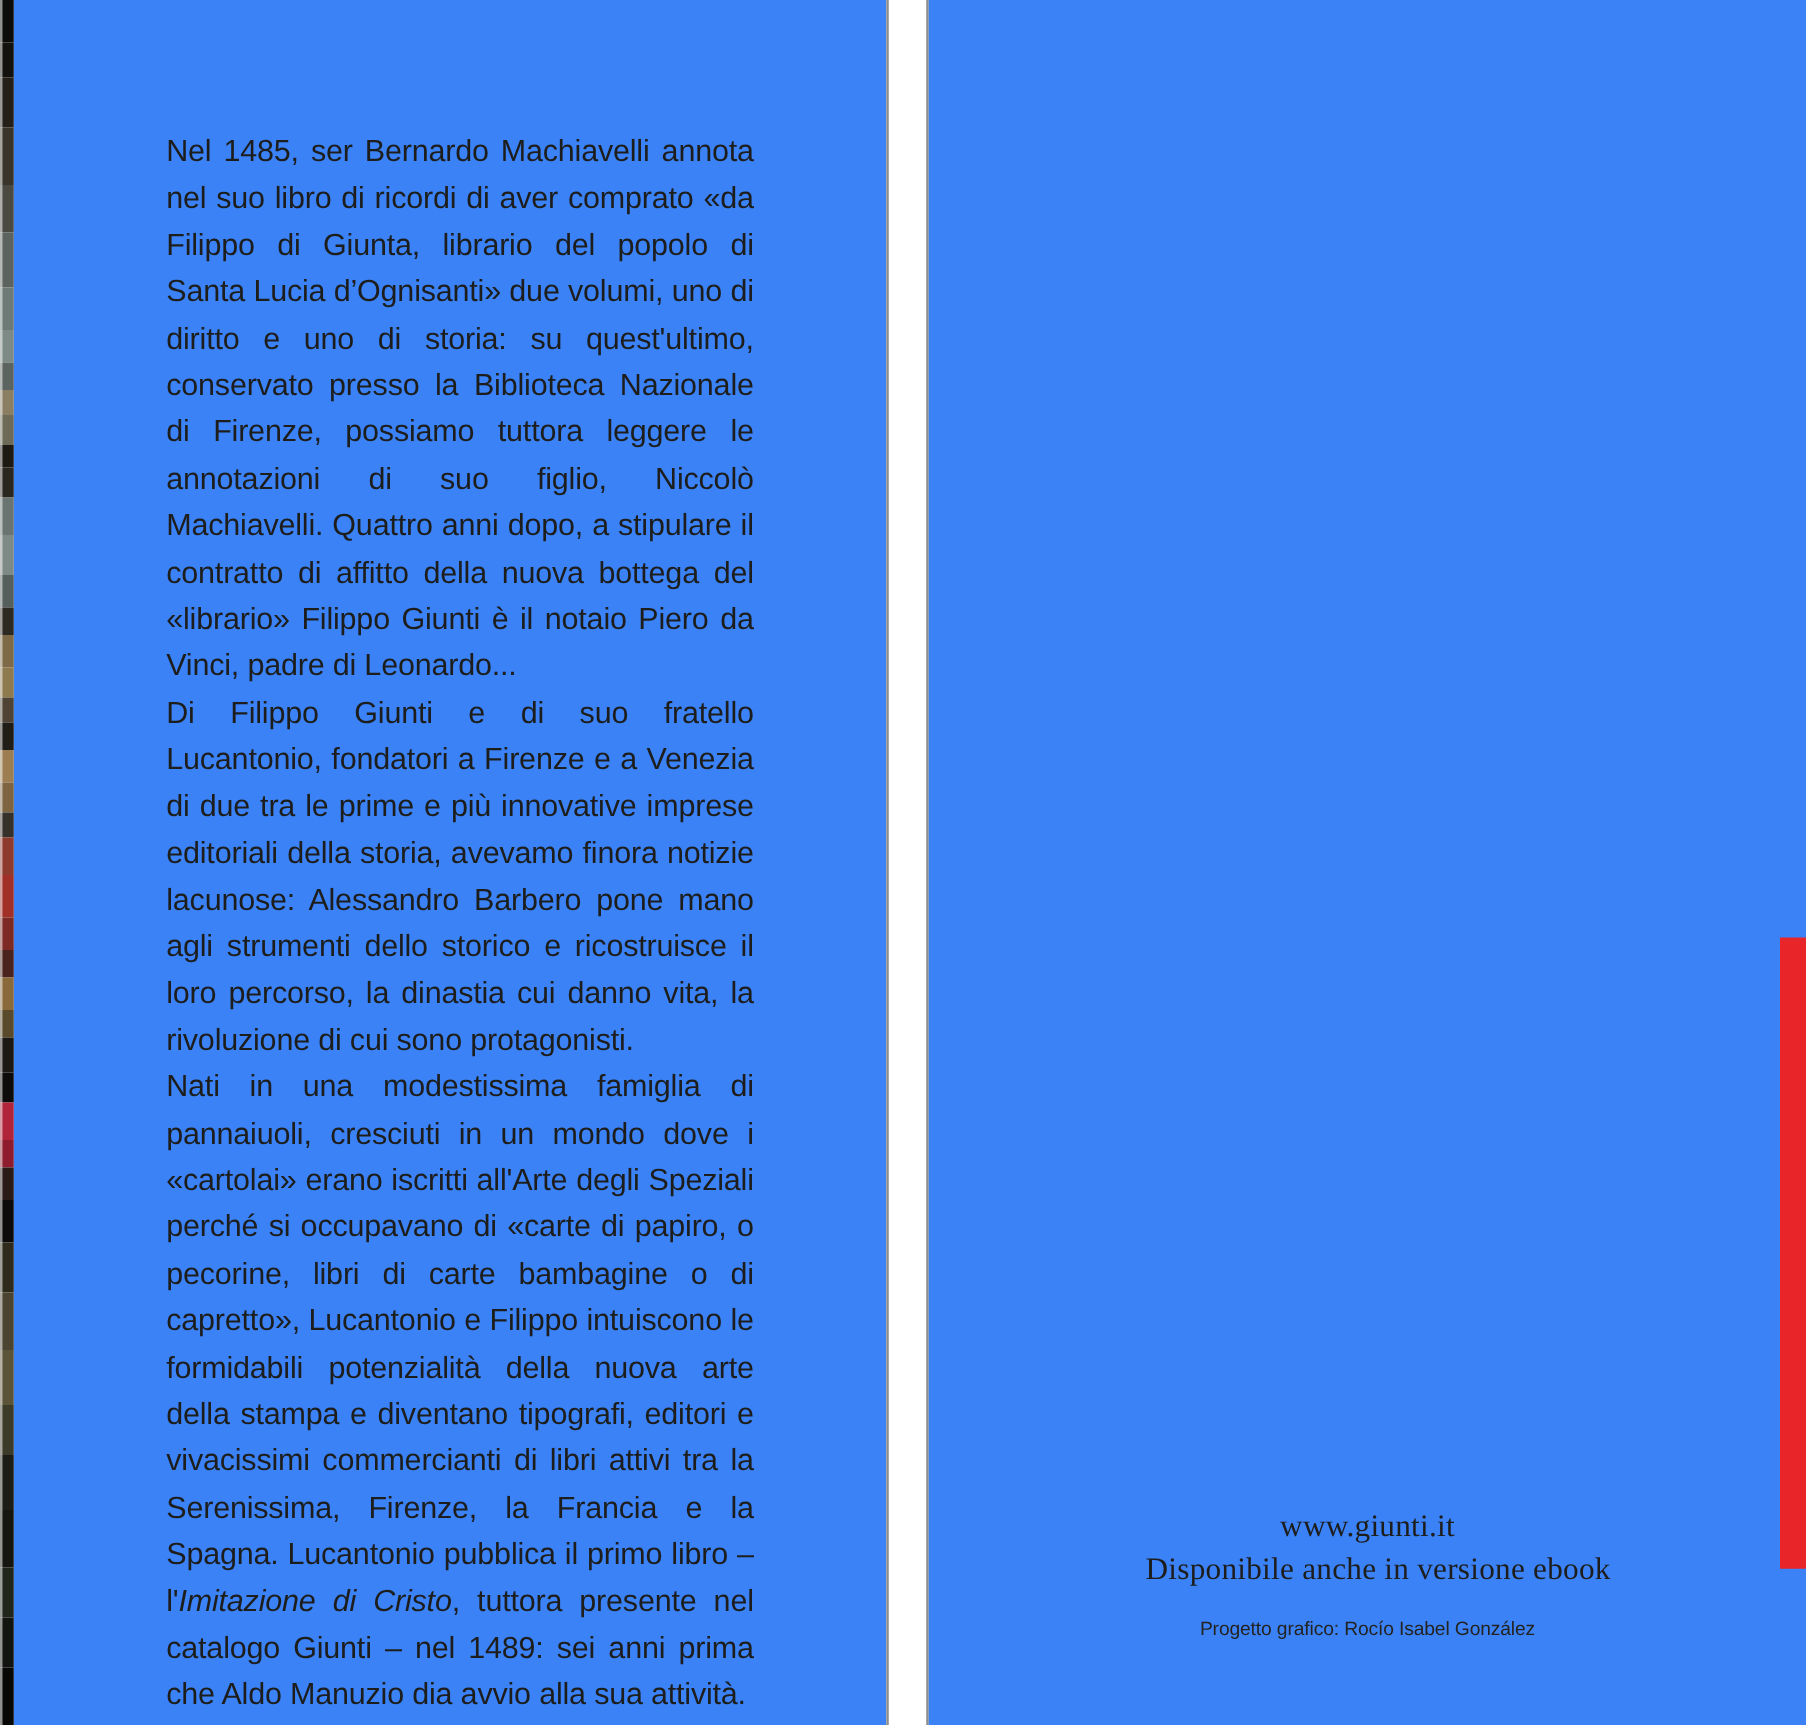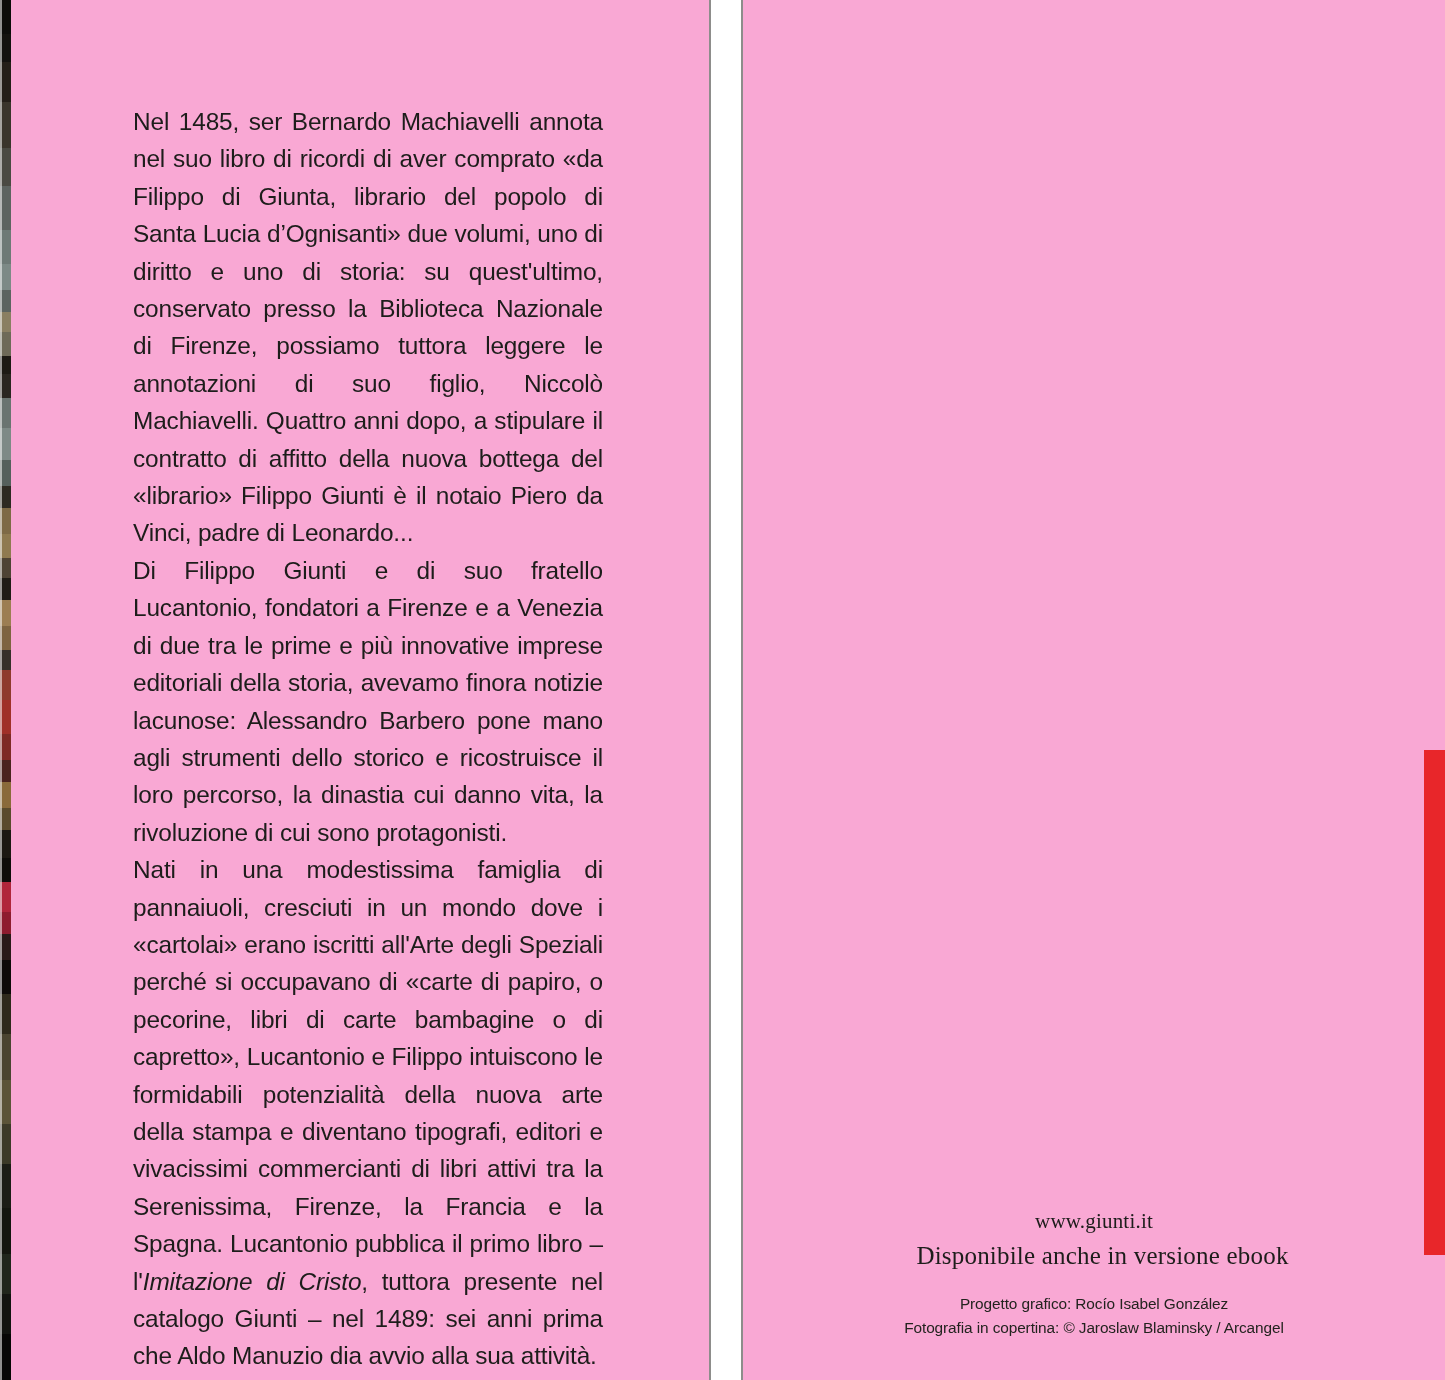--- a/index.html
+++ b/index.html
@@ -43,21 +43,21 @@
     height: 100%;
     background: rgba(255,255,255,0.55);
     z-index: 3;
   }
 
   
   .panel {
     position: absolute;
     top: 0;
     height: 100%;
-    background: #f9a8d4;
+    background: #3b82f6;
     box-sizing: border-box;
   }
   .panel-left  { left: 11px;  width: 698px; }
   .panel-right { left: 743px; width: 702px; }
 
   .gutter {
     position: absolute;
     top: 0;
     left: 709px;
     width: 34px;
@@ -112,21 +112,21 @@
   .footer {
     position: absolute;
     left: 743px;
     width: 702px;
     top: 1205px;
     text-align: center;
     color: #1d1d1b;
   }
   .footer-site {
     font-family: "Liberation Serif", serif;
-    font-size: 21px;
+    font-size: 25px;
     line-height: 33px;
     letter-spacing: 0.2px;
   }
   .footer-ebook {
     font-family: "Liberation Serif", serif;
     font-size: 25px;
     line-height: 36px;
     letter-spacing: 0.2px;
     padding-left: 17px;
   }
@@ -206,19 +206,18 @@
 
   <div class="panel panel-right">
     
   </div>
 
   <div class="footer">
     <div class="footer-site">www.giunti.it</div>
     <div class="footer-ebook">Disponibile anche in versione ebook</div>
     <div class="footer-credits">
       <div>Progetto grafico: Rocío Isabel González</div>
-      <div>Fotografia in copertina: © Jaroslaw Blaminsky / Arcangel</div>
     </div>
   </div>
 
   <div class="red-bar"></div>
 
 </div>
 
 </body></html>

